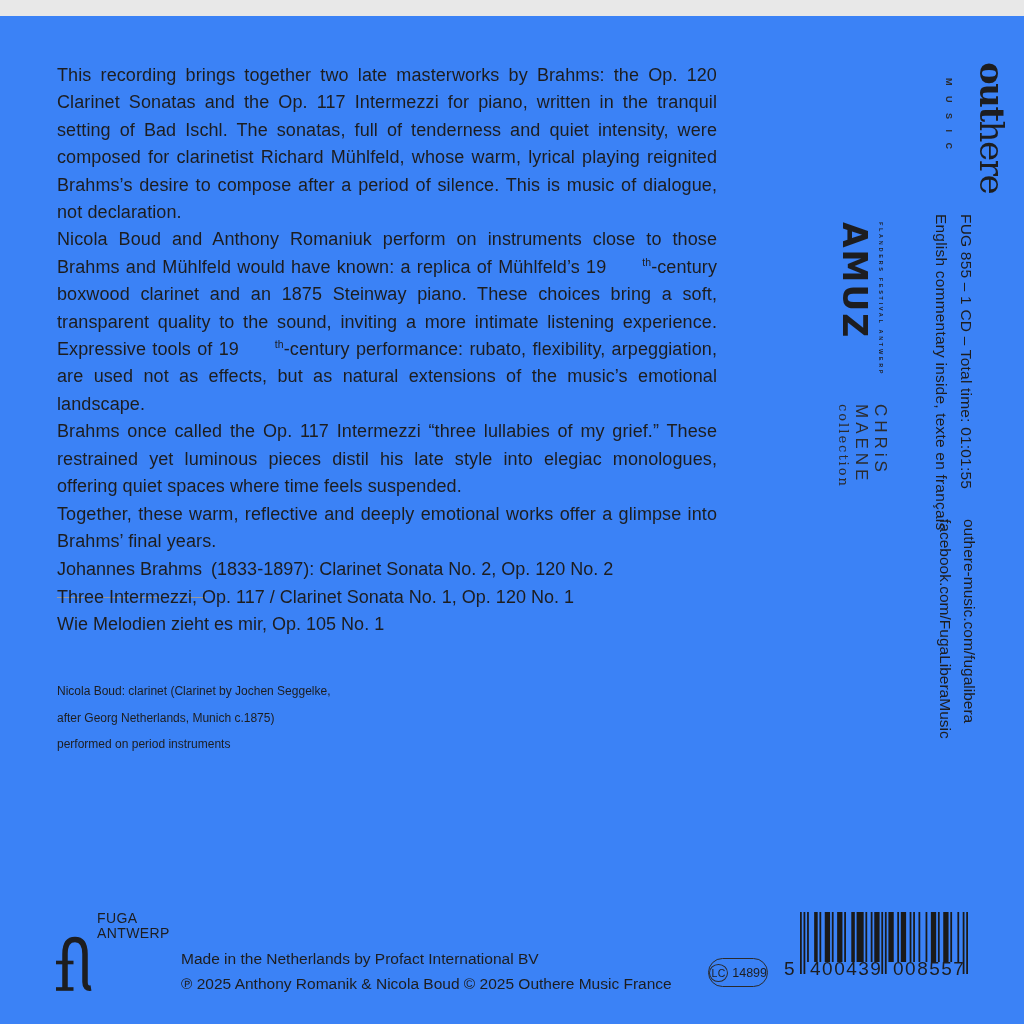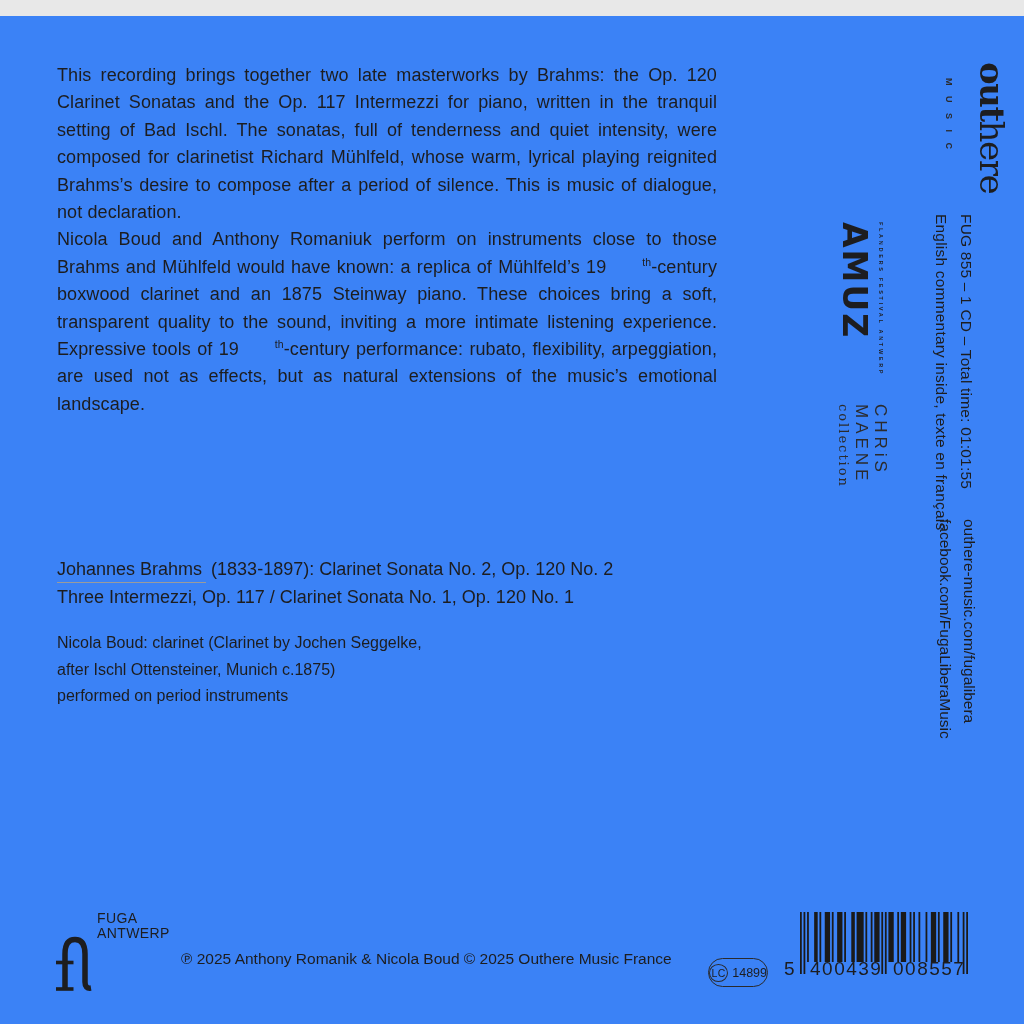--- a/index.html
+++ b/index.html
@@ -8,23 +8,23 @@
     background:#3b82f6;color:#1d1d1f;overflow:hidden;
     font-family:"Liberation Sans","DejaVu Sans",sans-serif;
   }
   
   .description{position:absolute;left:57px;top:46px;width:660px;
     font-size:18px;line-height:27.4px;text-align:justify;letter-spacing:.1px;}
   .description p{margin:0;}
   .description sup{font-size:.58em;line-height:0;vertical-align:super;padding-left:36px;}
   
   .works{position:absolute;left:57px;top:540px;font-size:18px;line-height:27.6px;}
-  .works .underlined{border-bottom:1px solid #9b9b9b;padding-bottom:3px;padding-right:4px;}
+  .works .underlined{border-bottom:1px solid #9b9b9b;padding-bottom:18px;padding-right:4px;}
   
-  .credits{position:absolute;left:57px;top:614px;font-size:16px;line-height:26.6px;}
+  .credits{position:absolute;left:57px;top:662px;font-size:12px;line-height:26.6px;}
   
   .vert{writing-mode:vertical-rl;}
   .outhere-wordmark{position:absolute;left:972px;top:46px;
     font-family:"DejaVu Serif","Liberation Serif",serif;
     font-size:34px;letter-spacing:-1.5px;}
   .outhere-wordmark .ot-bold{font-weight:700;}
   .outhere-wordmark .ot-rest{font-weight:400;}
   .music-vertical{position:absolute;left:944px;top:62px;
     font-size:9px;font-weight:700;letter-spacing:10.5px;color:#2a2a2c;}
   .catalog-block{position:absolute;left:929px;top:198px;
@@ -63,32 +63,35 @@
   .ean-g2{left:109px;width:64px;text-align:left;}
 </style>
 </head>
 <body>
 
 <div id="cover">
 
   <div class="description">
     <p>This recording brings together two late masterworks by Brahms: the Op. 120 Clarinet Sonatas and the Op. 117 Intermezzi for piano, written in the tranquil setting of Bad Ischl. The sonatas, full of tenderness and quiet intensity, were composed for clarinetist Richard Mühlfeld, whose warm, lyrical playing reignited Brahms’s desire to compose after a period of silence. This is music of dialogue, not declaration.</p>
     <p>Nicola Boud and Anthony Romaniuk perform on instruments close to those Brahms and Mühlfeld would have known: a replica of Mühlfeld’s 19<sup>th</sup>-century boxwood clarinet and an 1875 Steinway piano. These choices bring a soft, transparent quality to the sound, inviting a more intimate listening experience. Expressive tools of 19<sup>th</sup>-century performance: rubato, flexibility, arpeggiation, are used not as effects, but as natural extensions of the music’s emotional landscape.</p>
+    <p>Brahms once called the Op. 117 Intermezzi “three lullabies of my grief.” These restrained yet luminous pieces distil his late style into elegiac monologues, offering quiet spaces where time feels suspended.</p>
+    <p>Together, these warm, reflective and deeply emotional works offer a glimpse into Brahms’ final years.</p>
   </div>
 
   <div class="works">
     <div>
       <span class="underlined">Johannes Brahms</span><span> (1833-1897): Clarinet Sonata No. 2, Op. 120 No. 2</span>
     </div>
     <div>Three Intermezzi, Op. 117 / Clarinet Sonata No. 1, Op. 120 No. 1</div>
+    <div>Wie Melodien zieht es mir, Op. 105 No. 1</div>
   </div>
 
   <div class="credits">
     <div>Nicola Boud: clarinet (Clarinet by Jochen Seggelke,</div>
-    <div>after Ischl Ottensteiner, Munich c.1875)</div>
+    <div>after Georg Netherlands, Munich c.1875)</div>
     <div>performed on period instruments</div>
   </div>
 
   <div class="outhere-wordmark vert">
     <span class="ot-bold">out</span><span class="ot-rest">here</span>
   </div>
   <div class="music-vertical vert">MUSIC</div>
 
   <div class="catalog-block vert">
     <div>FUG 855 – 1 CD – Total time: 01:01:55</div>
@@ -117,20 +120,21 @@
       <path d="M1 32.5 L18.5 32.5" stroke-width="3.6"></path>
       <path d="M1 59 L18.5 59" stroke-width="3.6"></path>
     </g>
   </svg>
   <div class="fuga-brand">
     <div>FUGA</div>
     <div>ANTWERP</div>
   </div>
 
   <div class="made-block">
+    <div>Made in the Netherlands by Profact International BV</div>
     <div>℗ 2025 Anthony Romanik &amp; Nicola Boud © 2025 Outhere Music France</div>
   </div>
 
   <div class="lc-badge">
     <span class="lc-oval">LC</span>
     <span class="lc-number">14899</span>
   </div>
 
   <div class="barcode">
     <svg id="barcode-svg" width="168" height="62" viewBox="0 0 95 31" preserveAspectRatio="none">

